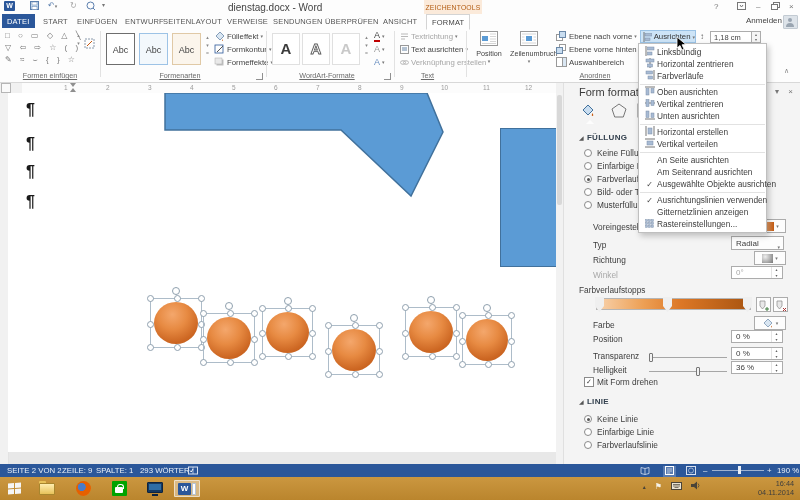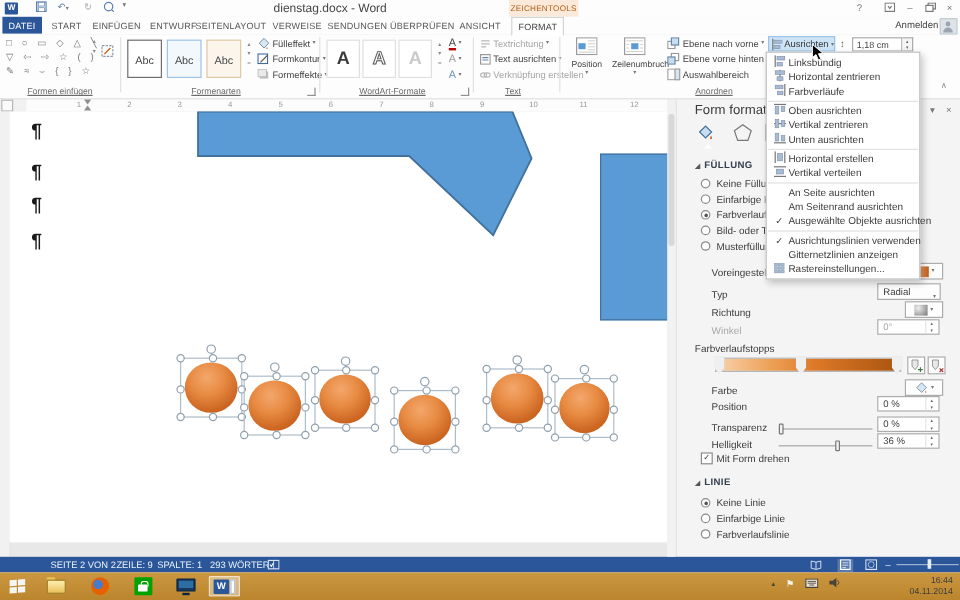--- a/index.html
+++ b/index.html
@@ -93,21 +93,21 @@
   
   #align-menu{position:absolute;left:638px;top:43px;width:127px;background:#FFFFFF;border:1px solid #BFBFBF;
               box-shadow:2px 3px 6px rgba(0,0,0,.22);padding:2px 0;z-index:60;}
   .mi{display:flex;align-items:center;height:12px;padding:0 4px 0 3px;}
   .mi-ic{width:15px;flex:0 0 15px;text-align:center;font-size:8px;color:#444;}
   .mi-t{font-size:8.3px;color:#3C3C3C;white-space:nowrap;}
   .msep{height:1px;background:#E2E2E2;margin:1.5px 1px;}
   #cursor{position:absolute;left:676px;top:36px;z-index:70;}
   
   #statusbar{position:absolute;left:0;top:464px;width:800px;height:13px;background:#2B579A;color:#EAF0F8;font-size:7.8px;}
-  .sbitem{position:absolute;top:2px;white-space:nowrap;margin-left:35px;}
+  .sbitem{position:absolute;top:2px;white-space:nowrap;}
   
   #taskbar{position:absolute;left:0;top:477px;width:800px;height:23px;background:linear-gradient(#CB9740,#BA852D);}
   .tb-ic{position:absolute;top:3px;width:26px;height:17px;display:flex;align-items:center;justify-content:center;}
   .winflag{width:14px;height:12px;position:relative;transform:skewY(-5deg);}
   .winflag div{position:absolute;width:6px;height:5px;background:#F5F5F5;}
   #word-tile{background:rgba(255,255,255,.38);border:1px solid rgba(255,255,255,.55);border-radius:1px;box-sizing:border-box;}
   .wlogo{width:13px;height:12px;background:#2B579A;color:#fff;font-size:8px;font-weight:bold;text-align:center;line-height:12px;border-radius:1px;}
   #tray{position:absolute;right:100px;top:4px;display:flex;gap:9px;align-items:center;color:#4A4438;font-size:8px;}
   #clock{position:absolute;right:6px;top:2px;text-align:right;font-size:7.3px;color:#3D3D3D;line-height:9px;}
 </style>

